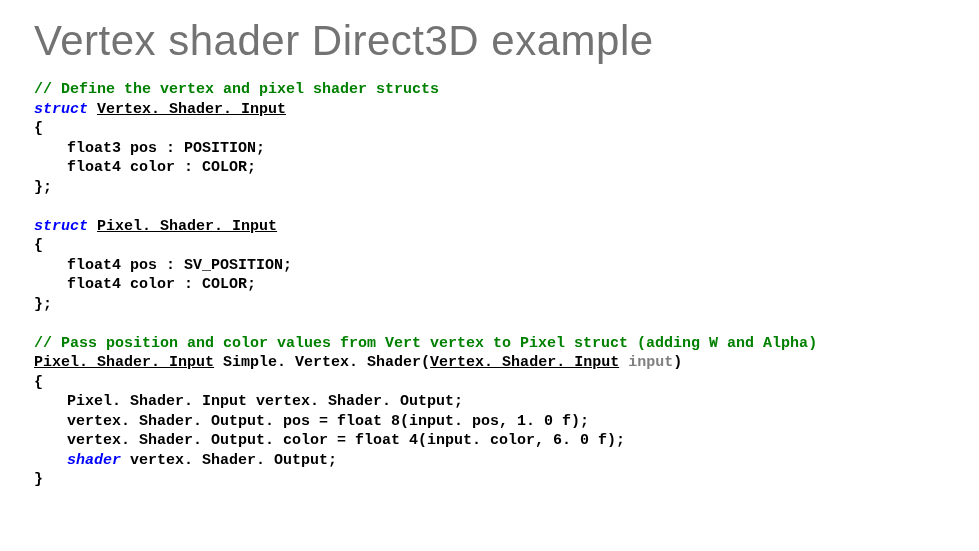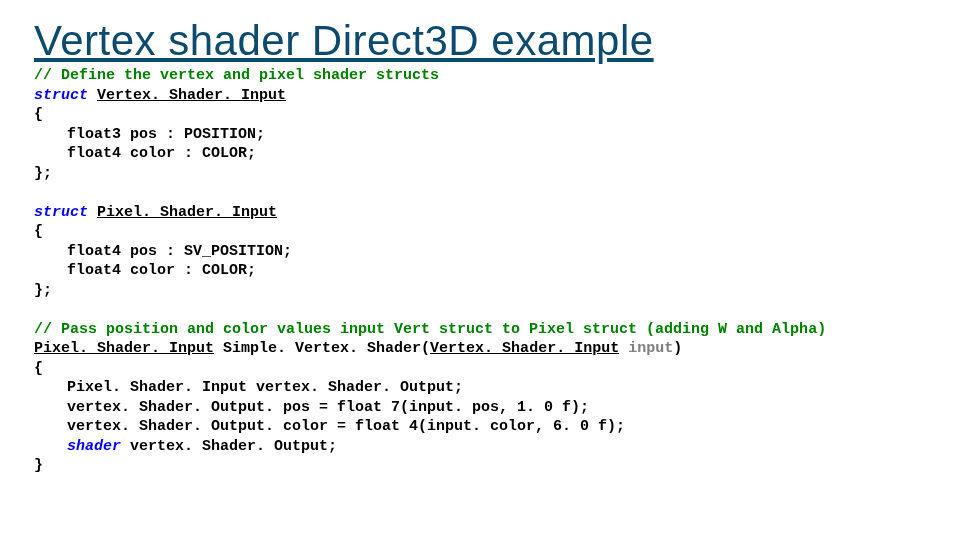--- a/index.html
+++ b/index.html
@@ -11,25 +11,24 @@
     font-family: "Segoe UI", Arial, sans-serif;
     overflow: hidden;
   }
   .slide {
     padding: 18px 34px 0 34px;
     box-sizing: border-box;
   }
   .title {
     font-size: 42px;
     font-weight: 300;
-    color: #0c4a6e;
+    color: #737373;
     letter-spacing: 0.5px;
-    margin: 0 0 2px 0;
+    margin: 0 0 16px 0;
     line-height: 1.1;
-    text-decoration: underline;
   }
   .code {
     font-family: Consolas, "Courier New", monospace;
     font-size: 15px;
     line-height: 1.3;
     white-space: pre;
     color: #000000;
     font-weight: bold;
   }
   .c-comment { color: #008000; margin-top: 13px; }
@@ -50,21 +49,21 @@
 <span class="indent"></span><span>float3 pos : POSITION;</span>
 <span class="indent"></span><span>float4 color : COLOR;</span>
 <span>};</span>
 
 <span class="c-keyword">struct</span> <span class="c-type">Pixel. Shader. Input</span>
 <span>{</span>
 <span class="indent"></span><span>float4 pos : SV_POSITION;</span>
 <span class="indent"></span><span>float4 color : COLOR;</span>
 <span>};</span>
 
-<span class="c-comment">// Pass position and color values input Vert struct to Pixel struct (adding W and Alpha)</span>
+<span class="c-comment">// Pass position and color values from Vert vertex to Pixel struct (adding W and Alpha)</span>
 <span class="c-type">Pixel. Shader. Input</span> <span>Simple. Vertex. Shader</span><span>(</span><span class="c-type">Vertex. Shader. Input</span> <span class="c-param">input</span><span>)</span>
 <span>{</span>
 <span class="indent"></span><span>Pixel. Shader. Input vertex. Shader. Output;</span>
-<span class="indent"></span><span>vertex. Shader. Output. pos = float 7(input. pos, 1. 0 f);</span>
+<span class="indent"></span><span>vertex. Shader. Output. pos = float 8(input. pos, 1. 0 f);</span>
 <span class="indent"></span><span>vertex. Shader. Output. color = float 4(input. color, 6. 0 f);</span>
 <span class="indent"></span><span class="c-keyword">shader</span><span> vertex. Shader. Output;</span>
 <span>}</span></div>
 </div>
 
 </body></html>

